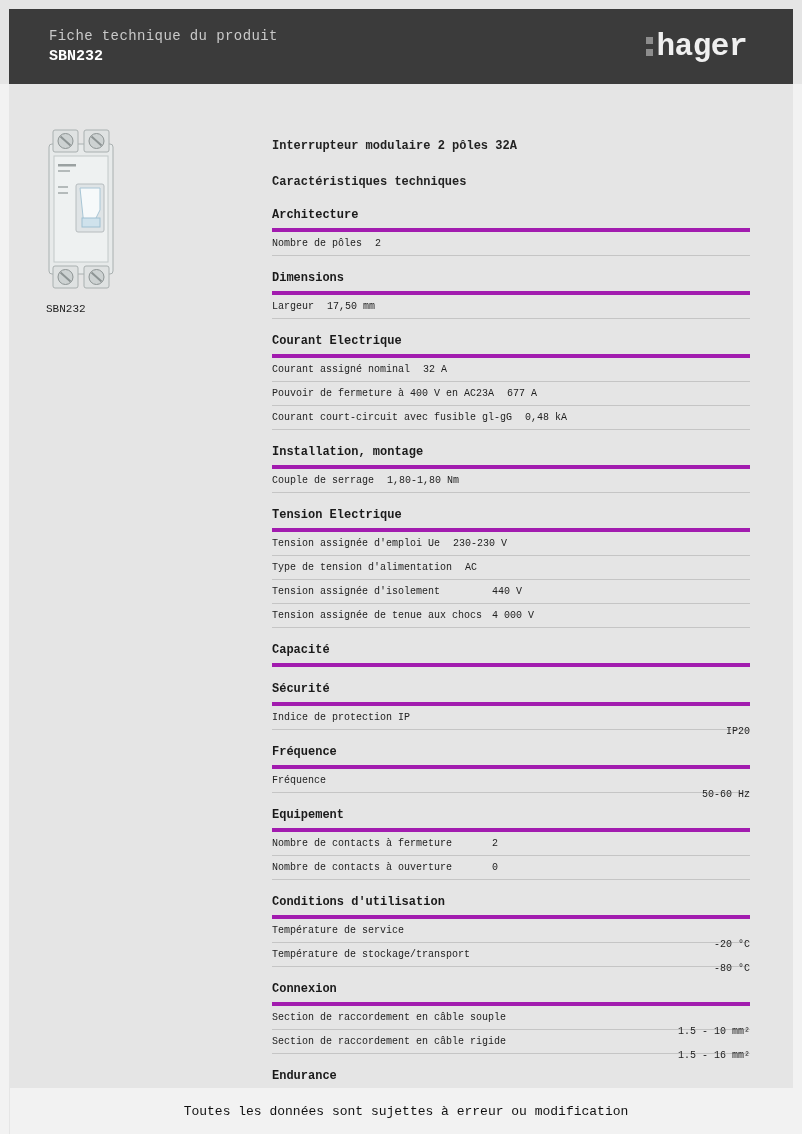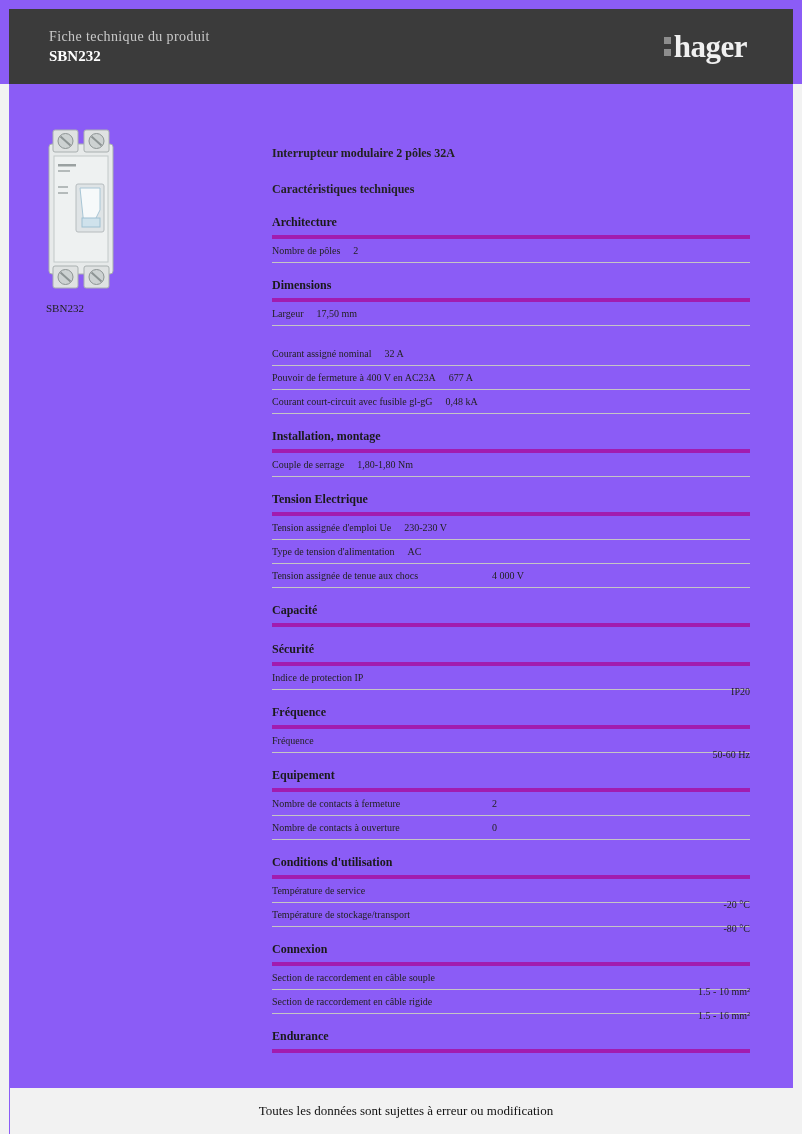--- a/index.html
+++ b/index.html
@@ -1,17 +1,17 @@
 <!DOCTYPE html>
 <html><head>
 <meta charset="utf-8">
 <style>
   html,body{margin:0;padding:0;background:#ffffff;}
-  .canvas{position:relative;width:802px;height:1134px;background:#8b5cf6;overflow:hidden;
-          font-family:Liberation Serif, serif;color:#222;}
+  .canvas{position:relative;width:802px;height:1134px;background:#e5e5e5;overflow:hidden;
+          font-family:Liberation Mono, monospace;color:#222;}
 
   
   .gutter{position:absolute;top:84px;bottom:0;width:9px;background:#f2f2f2;}
   .gutter-left{left:0;}
   .gutter-right{right:0;}
 
   
   .header{position:absolute;top:9px;left:9px;right:9px;height:75px;background:#3b3b3b;
           display:flex;align-items:center;justify-content:space-between;
           padding:0 46px 0 40px;box-sizing:border-box;}
@@ -21,21 +21,21 @@
   .logo-colon{display:inline-flex;flex-direction:column;gap:5px;margin-right:3px;padding-bottom:4px;}
   .logo-colon i{display:block;width:7px;height:7px;background:#8d8d8d;}
   .logo-text{font-size:31px;font-weight:700;color:#f0f0f0;letter-spacing:-.5px;line-height:26px;}
 
   
   .product-figure{position:absolute;left:46px;top:128px;margin:0;width:80px;}
   .product-figure figcaption{font-size:11px;color:#222;margin-top:8px;line-height:13px;}
 
   
   .specs{position:absolute;left:272px;top:132px;width:478px;}
-  .doc-title{font-size:12px;font-weight:700;line-height:13px;margin:15px 0 23px;}
+  .doc-title{font-size:12px;font-weight:700;line-height:13px;margin:8px 0 23px;}
   .doc-subtitle{font-size:12px;font-weight:700;line-height:13px;margin:16px 0 20px;}
   .section{margin-top:16px;}
   .section-title{font-size:12px;font-weight:700;line-height:13px;padding:0 0 6px;
                  border-bottom:4px solid #a21caf;color:#1a1a1a;}
   .row{position:relative;font-size:10px;line-height:12px;padding:6px 0 5px;
        border-bottom:1px solid #c5c5c5;color:#222;}
   .row .val-inline{margin-left:13px;}
   .row .val-mid{position:absolute;left:220px;}
   .row .val-right{position:absolute;right:0;margin-top:14px;}
 
@@ -98,32 +98,34 @@
     <div id="sections">
         <div class="section">
           <div class="section-title">Architecture</div>
           <div class="row"><span class="label">Nombre de pôles</span><span class="val val-inline">2</span></div>
         </div>
         <div class="section">
           <div class="section-title">Dimensions</div>
           <div class="row"><span class="label">Largeur</span><span class="val val-inline">17,50 mm</span></div>
         </div>
         <div class="section">
+          <div class="section-title">Courant Electrique</div>
           <div class="row"><span class="label">Courant assigné nominal</span><span class="val val-inline">32 A</span></div>
           <div class="row"><span class="label">Pouvoir de fermeture à 400 V en AC23A</span><span class="val val-inline">677 A</span></div>
           <div class="row"><span class="label">Courant court-circuit avec fusible gl-gG</span><span class="val val-inline">0,48 kA</span></div>
         </div>
         <div class="section">
           <div class="section-title">Installation, montage</div>
           <div class="row"><span class="label">Couple de serrage</span><span class="val val-inline">1,80-1,80 Nm</span></div>
         </div>
         <div class="section">
           <div class="section-title">Tension Electrique</div>
           <div class="row"><span class="label">Tension assignée d'emploi Ue</span><span class="val val-inline">230-230 V</span></div>
           <div class="row"><span class="label">Type de tension d'alimentation</span><span class="val val-inline">AC</span></div>
+          <div class="row"><span class="label">Tension assignée d'isolement</span><span class="val val-mid">440 V</span></div>
           <div class="row"><span class="label">Tension assignée de tenue aux chocs</span><span class="val val-mid">4 000 V</span></div>
         </div>
         <div class="section">
           <div class="section-title">Capacité</div>
         </div>
         <div class="section">
           <div class="section-title">Sécurité</div>
           <div class="row"><span class="label">Indice de protection IP</span><span class="val val-right">IP20</span></div>
         </div>
         <div class="section">

